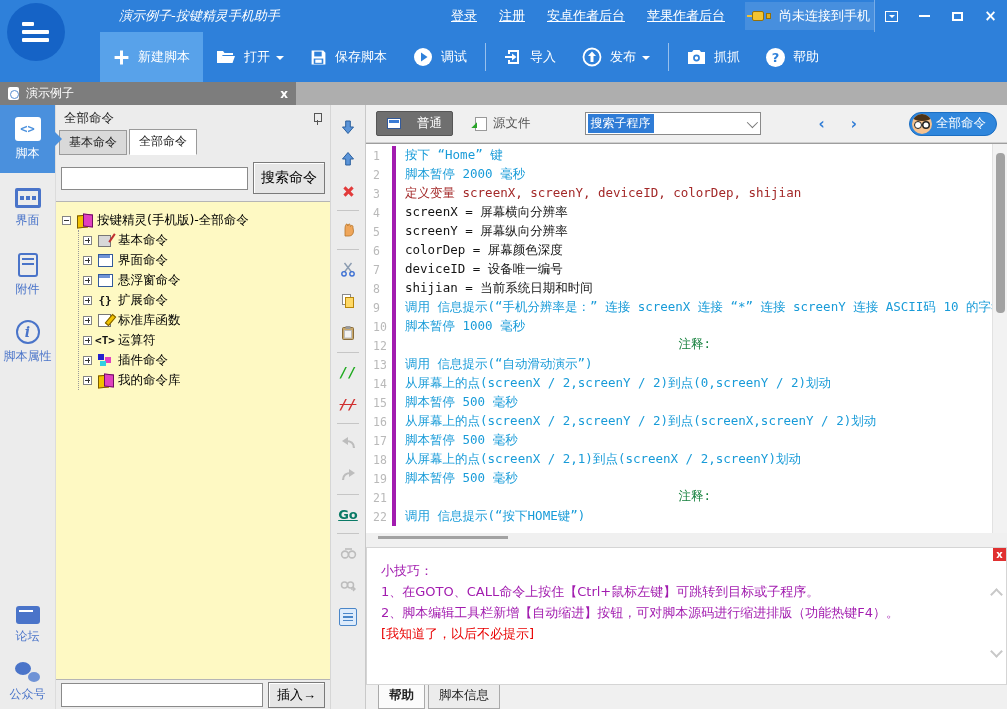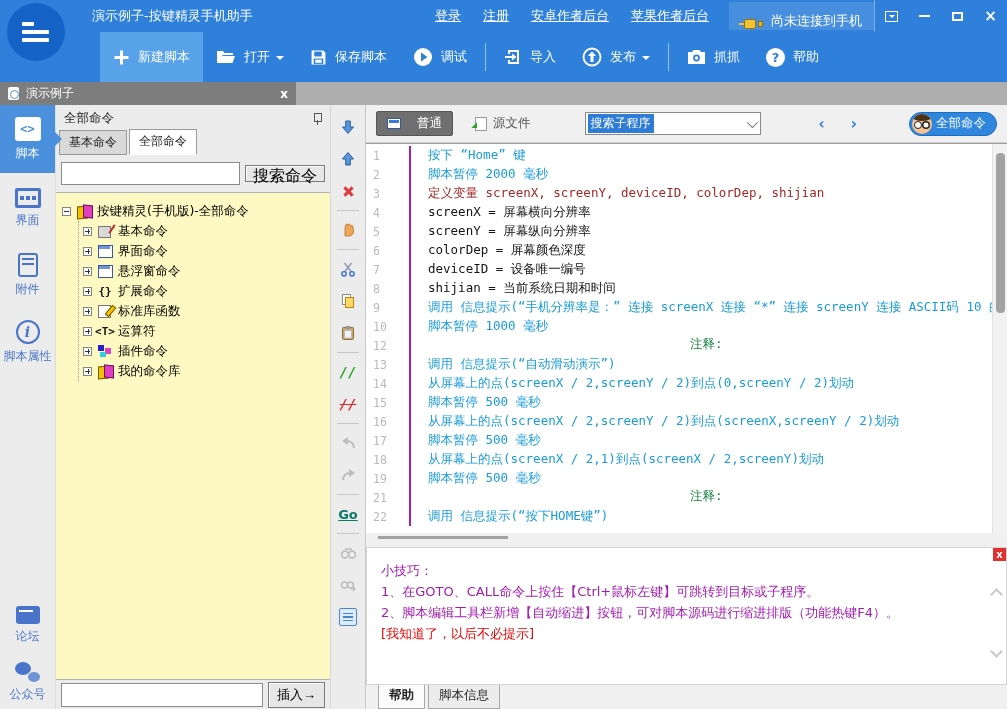--- a/index.html
+++ b/index.html
@@ -4,24 +4,24 @@
 <style>
   *{box-sizing:border-box;margin:0;padding:0;}
   html,body{width:1007px;height:709px;overflow:hidden;}
   body{font-family:"DejaVu Sans","Liberation Sans",sans-serif;background:#f0f0f0;position:relative;font-size:12px;}
 
   
   .titlebar{height:32px;background:#2e80da;display:flex;align-items:center;color:#fff;position:relative;z-index:5;}
   .logo{position:absolute;left:7px;top:3px;width:58px;height:58px;border-radius:50%;background:#1563c6;z-index:30;display:flex;flex-direction:column;justify-content:center;align-items:flex-start;padding-left:15px;gap:4px;}
   .logo b{display:block;height:4px;background:#fff;border-radius:1px;}
   .logo .l1{width:12px;}.logo .l2{width:27px;}.logo .l3{width:27px;}
-  .title-text{margin-left:92px;font-size:13px;}
+  .title-text{margin-left:119px;font-size:13px;font-style:italic;}
   .tb-links{margin-left:auto;display:flex;gap:22px;margin-right:20px;}
   .tb-link{color:#fff;text-decoration:underline;font-size:13px;cursor:pointer;}
-  .conn{display:flex;align-items:flex-end;gap:8px;background:rgba(255,255,255,.12);height:28px;padding:0 12px;font-size:13px;}
+  .conn{display:flex;align-items:center;gap:8px;background:rgba(255,255,255,.12);height:28px;padding:0 4px;font-size:13px;}
   .usb{width:22px;height:12px;position:relative;}
   .usb .body{position:absolute;left:3px;top:1px;width:12px;height:10px;background:#f4c430;border:1px solid #93700a;border-radius:2px;}
   .usb .tip{position:absolute;right:0;top:3px;width:5px;height:6px;background:#e0b020;border:1px solid #93700a;}
   .usb .wire{position:absolute;left:-2px;top:5px;width:6px;height:2px;background:#f4c430;}
   .wcontrols{display:flex;align-items:center;height:32px;border-left:1px solid rgba(255,255,255,.35);}
   .wbtn{width:33px;height:32px;display:flex;align-items:center;justify-content:center;color:#fff;cursor:pointer;}
   .ic-tray{width:13px;height:11px;border:1.5px solid #fff;display:flex;align-items:center;justify-content:center;}
   .ic-tray i{border:3px solid transparent;border-top-color:#fff;margin-top:3px;}
   .ic-min{width:11px;height:2px;background:#fff;}
   .ic-max{width:11px;height:9px;border:2px solid #fff;}
@@ -71,21 +71,21 @@
   .cmd-panel{width:275px;background:#ececec;display:flex;flex-direction:column;border-left:1px solid #dcdcdc;}
   .cp-header{height:25px;display:flex;align-items:center;padding:2px 8px 0;color:#222;font-size:12.5px;}
   .pin{margin-left:auto;width:10px;height:12px;position:relative;}
   .pin::before{content:"";position:absolute;left:2px;top:0;width:6px;height:7px;border:1.5px solid #555;}
   .pin::after{content:"";position:absolute;left:4.5px;top:7px;width:1.5px;height:5px;background:#555;}
   .cp-tabs{display:flex;align-items:flex-end;padding:3px 0 0 3px;height:25px;}
   .cp-tab{font-size:12px;padding:3px 9px;background:#d9d9d9;border:1px solid #9a9a9a;color:#222;cursor:pointer;margin-right:2px;}
   .cp-tab.active{background:#fff;border-bottom-color:#fff;padding-bottom:4px;}
   .cp-search{display:flex;padding:7px 5px;gap:5px;align-items:center;}
   .cp-input{flex:1;height:23px;background:#fff;border:1px solid #8a8a8a;font-size:12px;padding:0 4px;}
-  .cp-btn{height:17px;padding:0 7px;font-size:16px;background:#e6e6e6;border:1px solid #7a7a7a;box-shadow:inset 1px 1px 0 #fff;cursor:pointer;white-space:nowrap;}
+  .cp-btn{height:32px;padding:0 7px;font-size:14px;background:#e6e6e6;border:1px solid #7a7a7a;box-shadow:inset 1px 1px 0 #fff;cursor:pointer;white-space:nowrap;}
   .cp-tree{flex:1;background:#fef9c3;border-top:1px solid #b5b5b5;padding:8px 11px 0 6px;overflow:hidden;font-size:12.5px;color:#000;}
   .trow{display:flex;align-items:center;gap:5px;height:20px;white-space:nowrap;cursor:pointer;}
   .children{margin-left:16px;border-left:1px dotted #9a9a9a;padding-left:4px;}
   .expand{width:9px;height:9px;border:1px solid #848484;background:#fff;position:relative;flex:none;}
   .expand::before{content:"";position:absolute;left:1px;right:1px;top:3.5px;height:1px;background:#333;}
   .expand.plus::after{content:"";position:absolute;top:1px;bottom:1px;left:3.5px;width:1px;background:#333;}
   .ti{width:16px;height:14px;flex:none;position:relative;display:flex;align-items:center;justify-content:center;}
   .ti-book::before{content:"";position:absolute;left:1px;top:2px;width:9px;height:11px;background:#f2c200;border:1px solid #7a5c00;transform:skewY(-6deg);}
   .ti-book::after{content:"";position:absolute;left:7px;top:1px;width:8px;height:11px;background:#e040c0;border:1px solid #6d1060;transform:skewY(6deg);}
   .ti-hand::before{content:"";position:absolute;left:1px;top:2px;width:11px;height:10px;background:#d8d8d8;border:1px solid #777;}
@@ -131,21 +131,21 @@
   .qa-pill{margin-left:auto;display:flex;align-items:center;gap:4px;background:#2f86dc;border:1px solid #1b6ec2;color:#fff;border-radius:13px;height:24px;padding:0 10px 0 2px;font-size:12.5px;cursor:pointer;}
   .avatar{width:20px;height:20px;border-radius:50%;background:#f6c28f;position:relative;overflow:hidden;flex:none;}
   .avatar::before{content:"";position:absolute;left:0;top:-2px;width:20px;height:9px;background:#4c3318;border-radius:50%;}
   .avatar::after{content:"";position:absolute;left:2px;top:7px;width:6px;height:6px;border:1.5px solid #222;border-radius:50%;box-shadow:8px 0 0 -1.5px #fff,8px 0 0 0 #222;background:#fff;}
 
   
   .code-wrap{height:390px;background:#fff;display:flex;border-top:1px solid #9e9e9e;flex:none;min-width:0;}
   .code-lines{flex:1;padding-top:2px;font-family:"DejaVu Sans Mono","Liberation Mono",monospace;font-size:12.5px;min-width:0;overflow:hidden;}
   .code-line{display:flex;height:19px;align-items:center;}
   .ln{width:26px;padding-left:7px;color:#b9b9b9;flex:none;font-size:11.5px;}
-  .ct{flex:1;min-width:0;border-left:2px solid #a21caf;padding-left:17px;white-space:pre;overflow:hidden;display:flex;align-items:center;height:100%;margin-left:17px;}
+  .ct{flex:1;min-width:0;border-left:4px solid #a21caf;padding-left:9px;white-space:pre;overflow:hidden;display:flex;align-items:center;height:100%;}
   .c-blue{color:#189bd8;}
   .c-red{color:#a32828;}
   .c-black{color:#141414;}
   .c-green{color:#15803d;flex-direction:column;}
   .rule{flex:1;border-top:1px solid #0a8f0a;margin-left:4px;}
   .vscroll{width:15px;background:#f2f2f2;border-left:1px solid #e2e2e2;position:relative;flex:none;}
   .vthumb{position:absolute;top:9px;left:3px;width:9px;height:160px;background:#a2a2a2;border-radius:4px;cursor:pointer;}
   .hscroll{height:9px;background:#f0f0f0;position:relative;flex:none;}
   .hthumb{position:absolute;left:12px;top:3px;width:130px;height:3px;background:#a2a2a2;cursor:pointer;}
 

